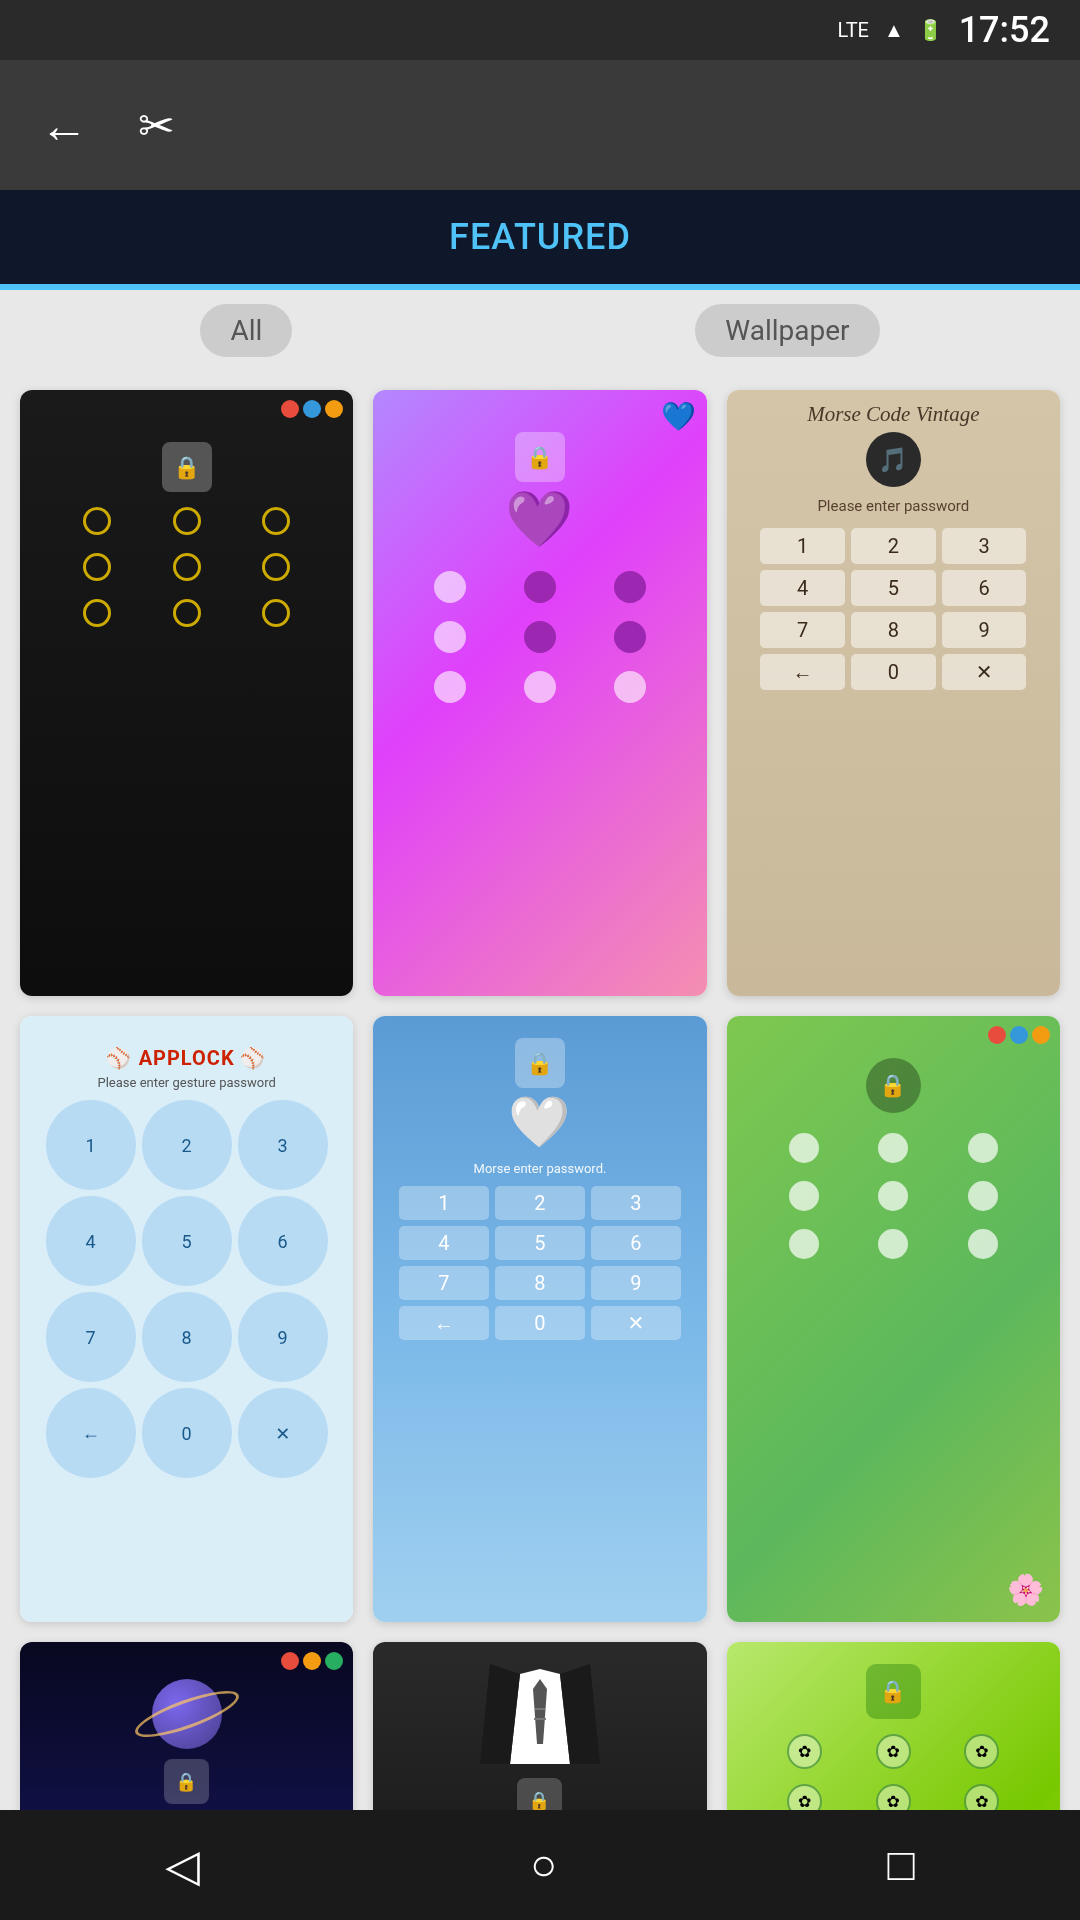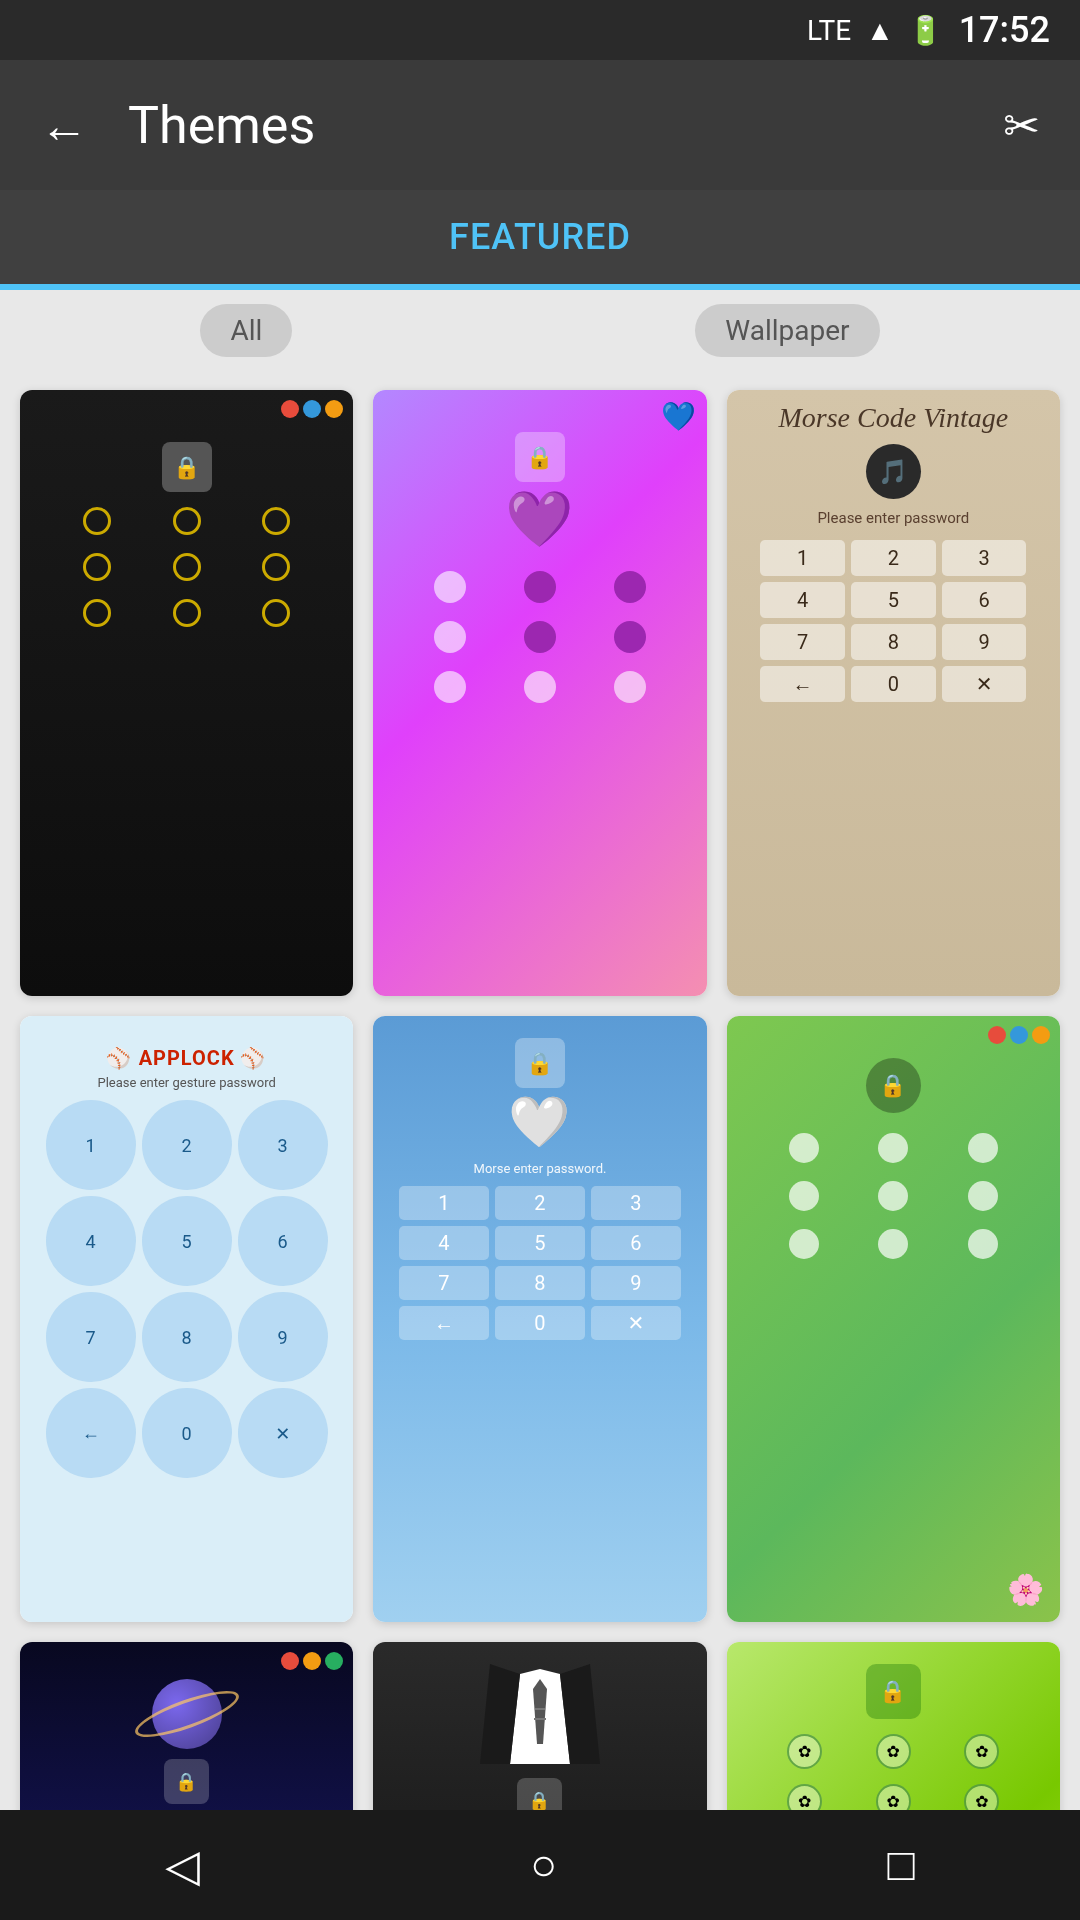--- a/index.html
+++ b/index.html
@@ -36,21 +36,21 @@
     }
 
     .status-time {
       color: white;
       font-size: 36px;
       font-weight: 500;
     }
 
     .status-icon {
       color: white;
-      font-size: 28px;
+      font-size: 20px;
     }
 
     
     .header {
       width: 100%;
       height: 130px;
       background-color: #3a3a3a;
       display: flex;
       align-items: center;
       padding: 0 30px;
@@ -79,21 +79,21 @@
       cursor: pointer;
       background: none;
       border: none;
       padding: 10px;
     }
 
     
     .tabs {
       width: 100%;
       height: 100px;
-      background-color: #404040;
+      background-color: #0f172a;
       display: flex;
       justify-content: flex-end;
     }
 
     .tab {
       flex: 1;
       display: flex;
       align-items: center;
       justify-content: center;
       font-size: 36px;
@@ -235,21 +235,20 @@
   <div class="status-bar-icons">
     <span class="status-icon">LTE</span>
     <span class="status-icon">▲</span>
     <span class="status-icon">🔋</span>
     <span class="status-time">17:52</span>
   </div>
 </div>
 
 <div class="header">
   <button class="back-btn">←</button>
-  <span class="header-title">Themes</span>
   <button class="header-action-btn">✂</button>
 </div>
 
 <div class="tabs">
   <div class="tab active">
     <span>FEATURED</span>
   </div>
 </div>
 
 <div class="sub-tabs">
@@ -299,21 +298,21 @@
         <div class="p-dot" style="background:#9c27b0; border:none; width:32px; height:32px;"></div>
         <div class="p-dot" style="background:rgba(255,255,255,0.6); border:none; width:32px; height:32px;"></div>
         <div class="p-dot" style="background:rgba(255,255,255,0.6); border:none; width:32px; height:32px;"></div>
         <div class="p-dot" style="background:rgba(255,255,255,0.6); border:none; width:32px; height:32px;"></div>
       </div>
     </div>
   </div>
 
   <div class="theme-card">
     <div class="theme-inner" style="background: linear-gradient(180deg, #d4c5a9 0%, #c9b99a 100%);">
-      <div style="font-family:serif; font-size:28px; font-style:italic; color:#4a3728; margin-bottom:5px;">Morse Code Vintage</div>
+      <div style="font-family:serif; font-size:21px; font-style:italic; color:#4a3728; ">Morse Code Vintage</div>
       <div style="width:55px; height:55px; background:#2a2a2a; border-radius:50%; display:flex; align-items:center; justify-content:center; color:white; font-size:24px; margin:5px auto;">🎵</div>
       <div style="font-size:15px; color:#5a4030; margin:5px 0;">Please enter password</div>
       <div class="numpad" style="display:grid; grid-template-columns: repeat(3,1fr); gap:6px; width:85%; margin-top:8px;">
         <div style="background:rgba(255,255,255,0.5); border-radius:5px; padding:6px; text-align:center; font-size:20px; color:#3a2a1a;">1</div>
         <div style="background:rgba(255,255,255,0.5); border-radius:5px; padding:6px; text-align:center; font-size:20px; color:#3a2a1a;">2</div>
         <div style="background:rgba(255,255,255,0.5); border-radius:5px; padding:6px; text-align:center; font-size:20px; color:#3a2a1a;">3</div>
         <div style="background:rgba(255,255,255,0.5); border-radius:5px; padding:6px; text-align:center; font-size:20px; color:#3a2a1a;">4</div>
         <div style="background:rgba(255,255,255,0.5); border-radius:5px; padding:6px; text-align:center; font-size:20px; color:#3a2a1a;">5</div>
         <div style="background:rgba(255,255,255,0.5); border-radius:5px; padding:6px; text-align:center; font-size:20px; color:#3a2a1a;">6</div>
         <div style="background:rgba(255,255,255,0.5); border-radius:5px; padding:6px; text-align:center; font-size:20px; color:#3a2a1a;">7</div>

